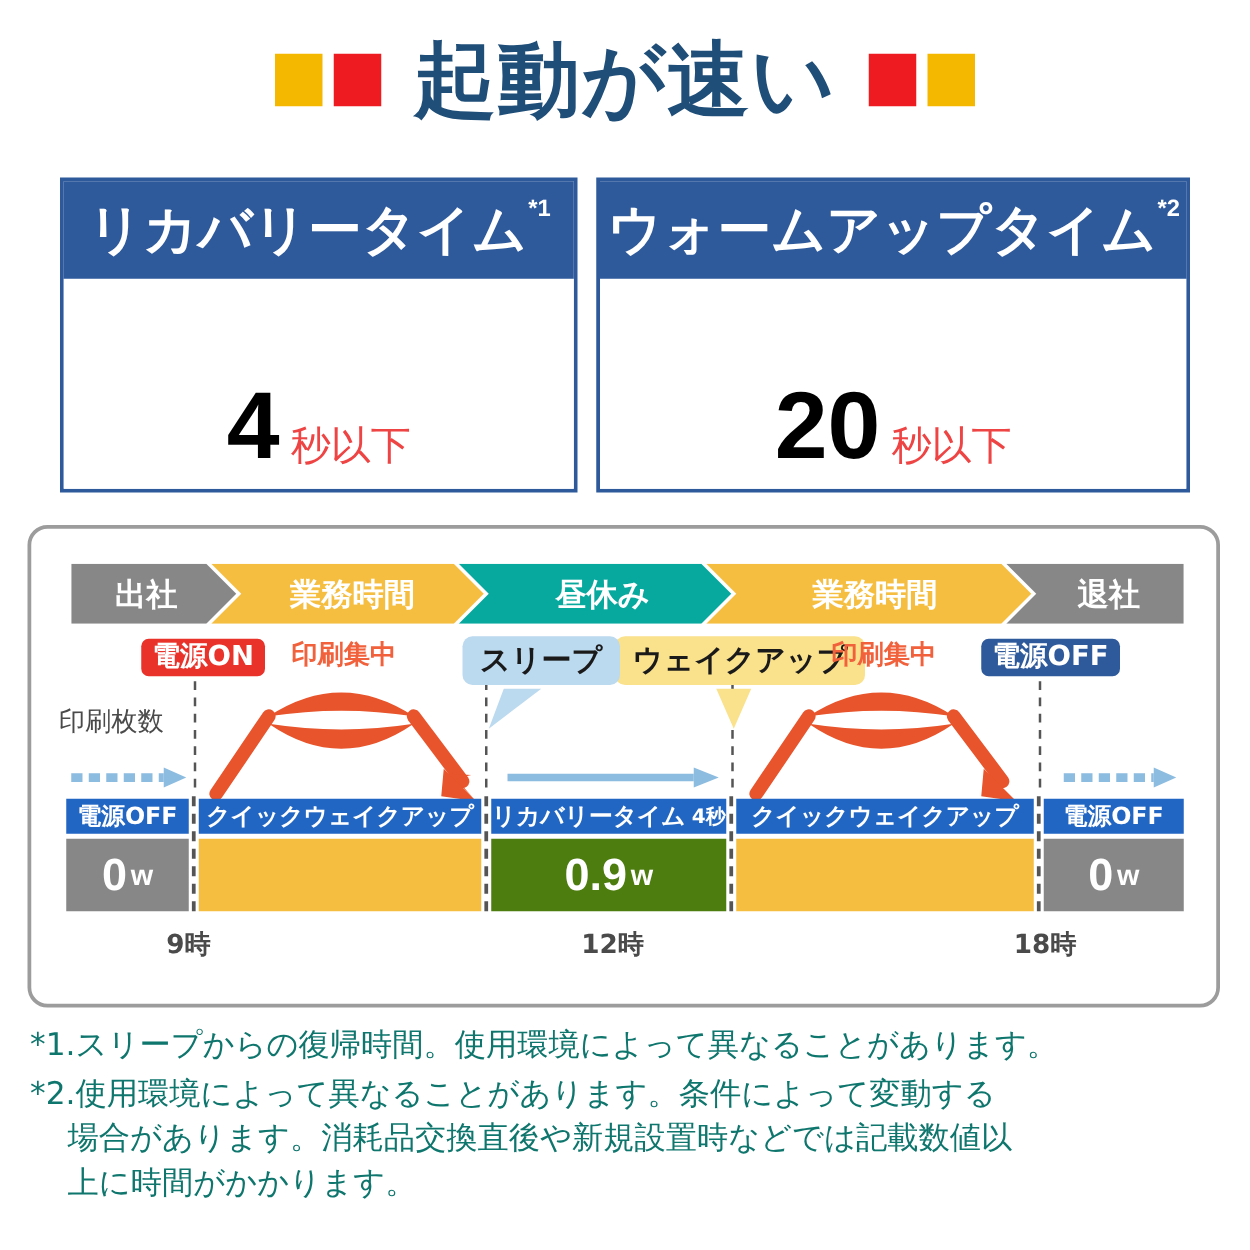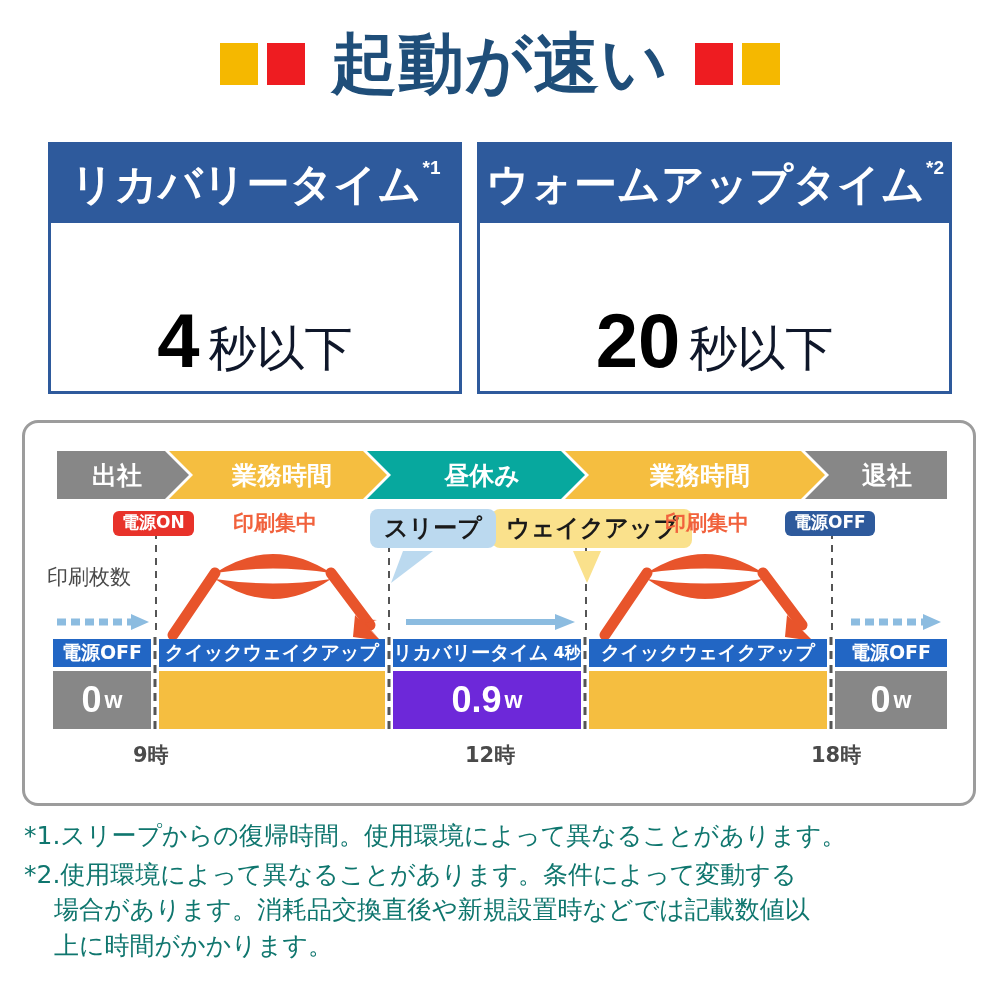--- a/index.html
+++ b/index.html
@@ -54,21 +54,21 @@
   .stat-body {
     flex: 1; background: #fff; display: flex;
     align-items: flex-end; justify-content: center;
     padding-bottom: 14px;
   }
   .stat-num {
     font-size: 76px; font-weight: bold; color: #000; line-height: 0.95;
     font-family: "Liberation Sans", sans-serif;
   }
   .stat-unit {
-    font-size: 48px; color: #0f172a; line-height: 1; padding-bottom: 5px; margin-left: 9px;
+    font-size: 32px; color: #ef4444; line-height: 1; padding-bottom: 5px; margin-left: 9px;
     font-family: "DejaVu Sans", "Liberation Sans", sans-serif;
     margin-top: 24px;
   }
 
   
   .diagram {
     position: absolute; left: 22px; top: 420px;
     width: 954px; height: 386px;
     border: 3px solid #9C9C9C; border-radius: 16px; background: #fff;
   }
@@ -82,21 +82,21 @@
     position: absolute; top: 0; height: 48px;
     display: flex; align-items: center; justify-content: center;
     color: #fff; font-weight: bold; font-size: 25px; white-space: nowrap;
     font-family: "DejaVu Sans", "Liberation Sans", sans-serif;
   }
   .chev span { position: relative; z-index: 2; }
 
   
   .badge {
     position: absolute; color: #fff; font-weight: bold;
-    font-size: 17px; padding: 3px 9px 4px; border-radius: 6px;
+    font-size: 22px; padding: 3px 9px 4px; border-radius: 6px;
     white-space: nowrap; line-height: 1.05;
     font-family: "DejaVu Sans", "Liberation Sans", sans-serif;
   }
   .badge.red { background: #E8322A; }
   .badge.navy { background: #2E5A9C; }
   .peak-label {
     position: absolute; color: #F1613C; font-weight: bold; font-size: 21px;
     white-space: nowrap; font-family: "DejaVu Sans", "Liberation Sans", sans-serif;
   }
   .bubble {
@@ -121,21 +121,21 @@
   }
   .bar-label .sub { font-size: 16px; margin-left: 5px; }
   .bar {
     position: absolute; height: 58px;
     display: flex; align-items: center; justify-content: center;
     color: #fff; font-weight: bold; line-height: 1;
     font-family: "Liberation Sans", sans-serif;
   }
   .bar.gray { background: #878787; }
   .bar.orange { background: #F5BE40; }
-  .bar.teal { background: #6d28d9; }
+  .bar.teal { background: #4d7c0f; }
   .bar .val { font-size: 36px; }
   .bar .wunit { font-size: 23px; margin-left: 3px; }
 
   .time-tick {
     position: absolute; color: #4A4A4A; font-size: 21px; font-weight: bold;
     white-space: nowrap; font-family: "DejaVu Sans", "Liberation Sans", sans-serif;
   }
 
   
   .notes { position: absolute; left: 24px; top: 818px; width: 950px; }

